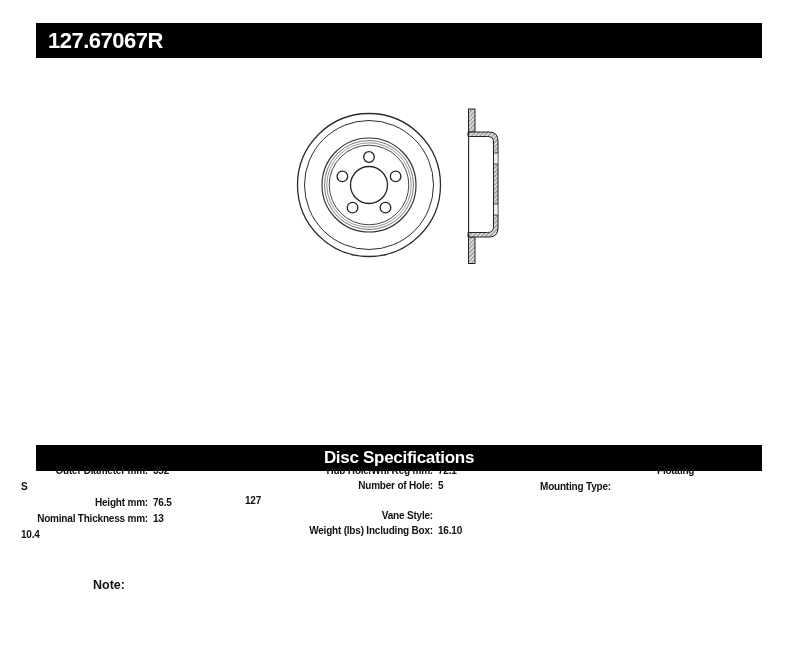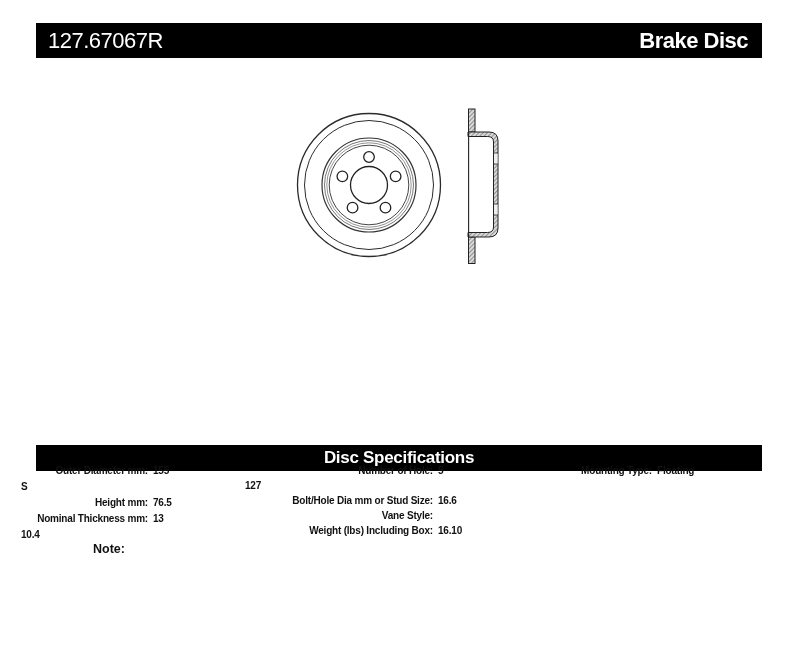--- a/index.html
+++ b/index.html
@@ -6,54 +6,53 @@
   .page{
     position:relative;width:800px;height:655px;background:#ffffff;overflow:hidden;
     font-family:"Liberation Sans","DejaVu Sans",sans-serif;color:#111;
   }
   
   .title-bar{
     position:absolute;left:36px;top:23px;width:726px;height:35px;
     background:#000;color:#fff;display:flex;align-items:center;justify-content:space-between;
     box-sizing:border-box;padding:0 14px 0 12px;
   }
-  .title-bar .part{font-size:22px;font-weight:normal;letter-spacing:-0.5px;}
+  .title-bar .part{font-size:22px;font-weight:bold;letter-spacing:-0.5px;}
   .title-bar .ptype{font-size:22px;font-weight:bold;letter-spacing:-0.5px;}
   
   .diagram{position:absolute;left:270px;top:80px;width:260px;height:215px;}
   
   .spec-bar{
     position:absolute;left:36px;top:445px;width:726px;height:26px;background:#000;
     display:flex;align-items:center;justify-content:center;text-align:center;
   }
   .spec-bar span{color:#fff;font-size:17px;font-weight:bold;letter-spacing:-0.3px;}
   
   .spec-col{position:absolute;top:463px;font-size:10px;font-weight:bold;letter-spacing:-0.2px;}
   .spec-col .spec-row{display:flex;white-space:nowrap;}
   .col-left{left:16px;}
   .col-left .spec-row{line-height:16px;}
   .col-left .spec-label{width:132px;text-align:right;}
   .col-mid{left:240px;}
   .col-mid .spec-row{line-height:15px;}
   .col-mid .spec-label{width:193px;text-align:right;}
   .col-right{left:540px;}
   .col-right .spec-row{line-height:15px;}
-  .col-right .spec-label{width:112px;text-align:right;}
+  .col-right .spec-label{width:112px;text-align:left;margin-top:16px;}
   .spec-value{margin-left:5px;text-align:left;}
   
-  .note{position:absolute;left:93px;top:542px;font-size:12.5px;font-weight:bold;}
+  .note{position:absolute;left:93px;top:578px;font-size:12.5px;font-weight:bold;}
 </style>
 </head>
 <body>
 
 <div class="page">
 
   <header class="title-bar">
     <span class="part">127.67067R</span>
-    <span class="ptype">Brake Disc</span>
   </header>
 
   <div class="diagram">
     <svg width="260" height="215" viewBox="270 80 260 215" xmlns="http://www.w3.org/2000/svg">
       <defs>
         <pattern id="hatch" width="3" height="3" patternUnits="userSpaceOnUse" patternTransform="rotate(45)">
           <rect width="3" height="3" fill="#d9d9d9"></rect>
           <line x1="0" y1="0" x2="0" y2="3" stroke="#555" stroke-width="1.1"></line>
         </pattern>
       </defs>
@@ -96,49 +95,49 @@
     </svg>
   </div>
 
   <div class="spec-bar">
     <span>Disc Specifications</span>
   </div>
 
   <div class="spec-col col-left">
     <div class="spec-row">
       <span class="spec-label">Outer Diameter mm:</span>
-      <span class="spec-value">155</span>
+      <span class="spec-value">352</span>
     </div>
     <div class="spec-row">
       <span class="spec-value">S</span>
     </div>
     <div class="spec-row">
       <span class="spec-label">Height mm:</span>
       <span class="spec-value">76.5</span>
     </div>
     <div class="spec-row">
       <span class="spec-label">Nominal Thickness mm:</span>
       <span class="spec-value">13</span>
     </div>
     <div class="spec-row">
       <span class="spec-value">10.4</span>
     </div>
   </div>
 
   <div class="spec-col col-mid">
     <div class="spec-row">
+      <span class="spec-label">Hub Hole/Whl Reg mm:</span>
+      <span class="spec-value">72.1</span>
+    </div>
+    <div class="spec-row">
       <span class="spec-label">Number of Hole:</span>
       <span class="spec-value">5</span>
     </div>
     <div class="spec-row">
       <span class="spec-value">127</span>
-    </div>
-    <div class="spec-row">
-      <span class="spec-label">Bolt/Hole Dia mm or Stud Size:</span>
-      <span class="spec-value">16.6</span>
     </div>
     <div class="spec-row">
       <span class="spec-label">Vane Style:</span>
       <span class="spec-value"></span>
     </div>
     <div class="spec-row">
       <span class="spec-label">Weight (lbs) Including Box:</span>
       <span class="spec-value">16.10</span>
     </div>
   </div>

